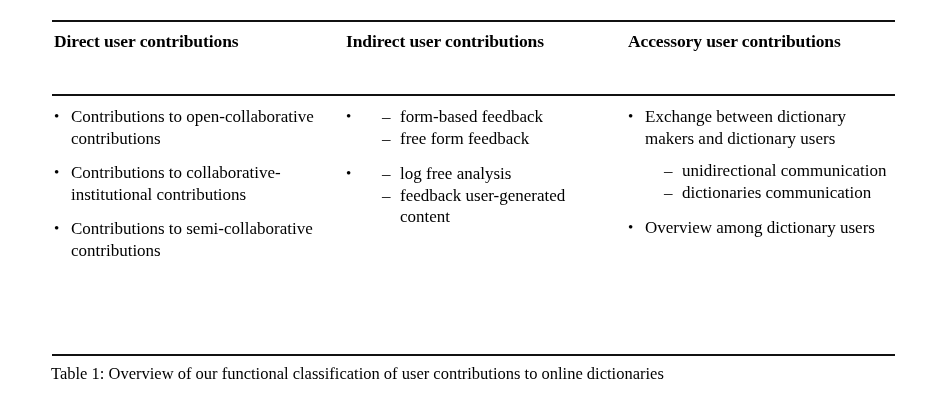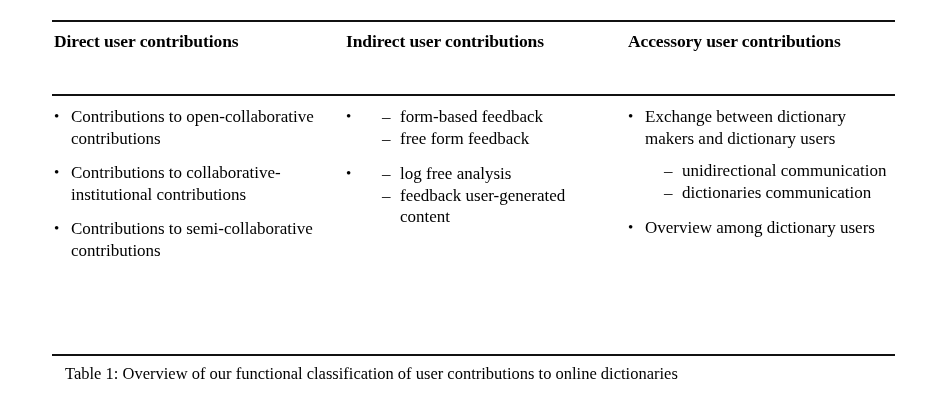--- a/index.html
+++ b/index.html
@@ -107,21 +107,21 @@
   }
   li.dash-item > .dash-text { display: block; }
 
   
   li.bullet-item.has-sub { margin-bottom: 14px; }
 
   
   .caption {
     position: absolute;
     top: 363px;
-    left: 65px;
+    left: 51px;
     width: 830px;
     font-size: 16.5px;
     line-height: 22px;
     white-space: nowrap;
   }
 </style>
 </head>
 <body>
 
 <div class="figure">

